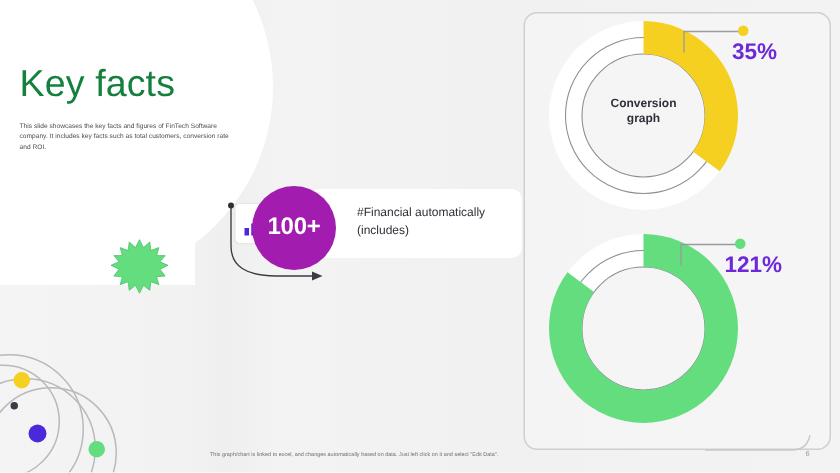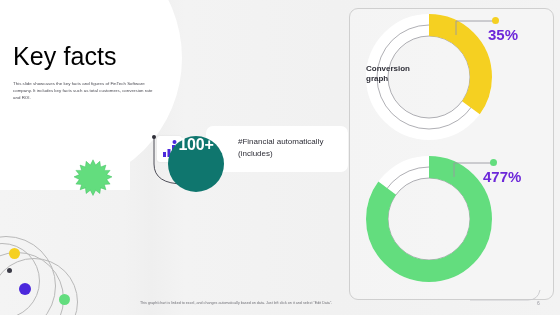--- a/index.html
+++ b/index.html
@@ -73,21 +73,21 @@
     height: 38px;
   }
 
   
   .title {
     position: absolute;
     left: 13px;
     top: 42px;
     font-size: 25px;
     font-weight: 400;
-    color: #000000;
+    color: #15803d;
     letter-spacing: 0.1px;
   }
   .subtitle {
     position: absolute;
     left: 13px;
     top: 80px;
     width: 144px;
     font-size: 4.4px;
     line-height: 7.2px;
     color: #4a4a52;
@@ -119,27 +119,27 @@
     top: 136px;
     width: 25px;
     height: 26px;
     background: #ffffff;
     border-radius: 3px;
     box-shadow: 0 0 2px rgba(0,0,0,0.10);
   }
   .stat-circle {
     position: absolute;
     left: 168px;
-    top: 136px;
+    top: 124px;
     width: 56px;
     height: 56px;
     border-radius: 50%;
-    background: #0f766e;
+    background: #a21caf;
     display: flex;
-    align-items: flex-start;
+    align-items: center;
     justify-content: center;
   }
   .stat-circle span {
     color: #ffffff;
     font-size: 16px;
     font-weight: 700;
     letter-spacing: -0.2px;
   }
   .stat-arrow { position: absolute; left: 150px; top: 130px; }
   .tiny-dot {
@@ -161,21 +161,21 @@
     border-radius: 9px;
     background: rgba(255,255,255,0.22);
   }
   .donut-wrap { position: absolute; }
   .donut-top { left: 366px; top: 14px; }
   .donut-bot { left: 366px; top: 156px; }
 
   .donut-center-label {
     position: absolute;
     width: 100%;
-    text-align: left;
+    text-align: center;
     font-size: 8px;
     font-weight: 700;
     color: #2f2f38;
     line-height: 10px;
   }
   .dc-top { left: 0; top: 50px; }
   .dc-bot { left: 0; top: 56px; }
 
   .callout-value {
     position: absolute;
@@ -283,21 +283,21 @@
       <circle cx="63" cy="63" r="52" fill="none" stroke="#ffffff" stroke-width="22"></circle>
       <circle cx="63" cy="63" r="52" fill="none" stroke="#8c8c93" stroke-width="0.7"></circle>
       <circle cx="63" cy="63" r="41" fill="none" stroke="#8c8c93" stroke-width="0.7"></circle>
       <circle cx="63" cy="63" r="52" fill="none" stroke="#63dd7e" stroke-width="22" stroke-dasharray="277.7 48.9" transform="rotate(-90 63 63)"></circle>
     </svg>
   </div>
   <svg style="position:absolute;left:453px;top:160px;" width="45" height="18">
     <path d="M1 17 L1 3 L40 3" fill="none" stroke="#9a9aa2" stroke-width="0.9"></path>
   </svg>
   <div class="callout-dot cd-bot"></div>
-  <div class="callout-value cv-bot">477%</div>
+  <div class="callout-value cv-bot">121%</div>
 
   <svg class="footer-curve" width="75" height="22" viewBox="0 0 75 22">
     <path d="M0 14 L58 14 Q68 14 70 4" fill="none" stroke="#c8c8cc" stroke-width="0.9"></path>
   </svg>
   <div class="footer-note">This graph/chart is linked to excel, and changes automatically based on data. Just left click on it and select "Edit Data".</div>
   <div class="page-num">6</div>
 
 </div>
 
 </body></html>

